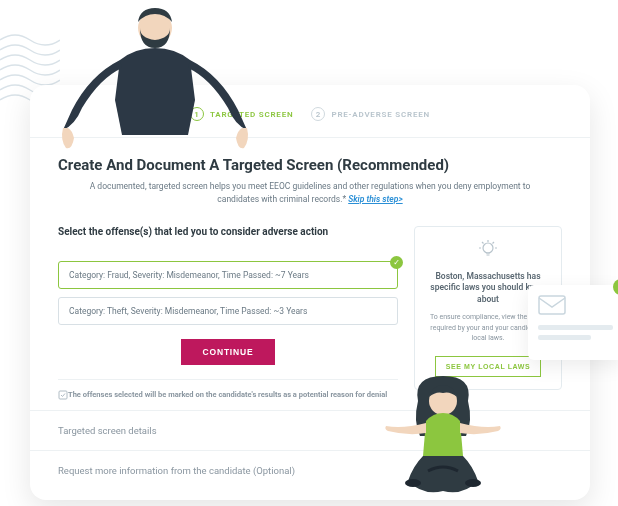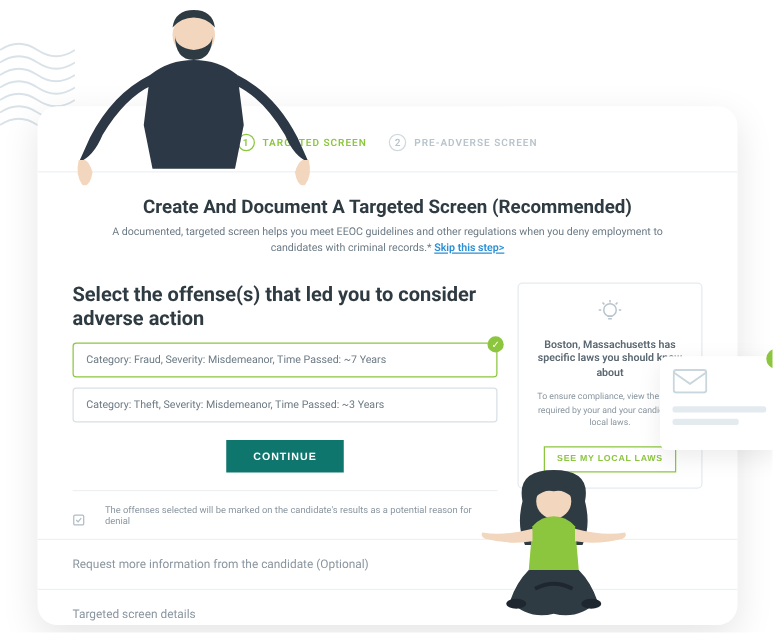--- a/index.html
+++ b/index.html
@@ -105,56 +105,57 @@
     font-size: 8px;
   }
   .step.active { color: #8CC63F; }
   .step.active .circ { border: 1.5px solid #8CC63F; color: #8CC63F; }
   .step.inactive { color: #B8C4CC; }
   .step.inactive .circ { border: 1.5px solid #D0D9DE; color: #B8C4CC; }
   .content {
     padding: 18px 28px 0 28px;
   }
   .title {
-    text-align: center;
+    text-align: left;
     font-size: 15px;
     font-weight: 700;
     color: #2F3B42;
     margin-bottom: 6px;
   }
   .subtitle {
     text-align: center;
     font-size: 8.5px;
     color: #6B7A85;
     line-height: 1.5;
     padding: 0 30px;
   }
   .skip-link {
     color: #2A8FD6;
     font-weight: 600;
+    font-style: italic;
   }
   .cols {
     display: flex;
     gap: 16px;
     margin-top: 20px;
     align-items: flex-start;
   }
   .left-col { flex: 1; }
   .right-col {
     width: 148px;
     border: 1px solid #E4EBEF;
     border-radius: 4px;
     padding: 12px 10px;
     text-align: center;
   }
   .prompt {
-    font-size: 16px;
+    font-size: 10px;
     font-weight: 700;
     color: #2F3B42;
-    margin-bottom: 10px;
+    margin-bottom: 24px;
   }
   .offense {
     border: 1px solid #D8E0E5;
     border-radius: 3px;
     padding: 8px 10px;
     font-size: 8.5px;
     color: #6B7A85;
     margin-bottom: 8px;
     position: relative;
     cursor: pointer;
@@ -172,37 +173,38 @@
     border-radius: 50%;
     color: #fff;
     font-size: 8px;
     display: flex;
     align-items: center;
     justify-content: center;
   }
   .continue {
     display: block;
     margin: 14px auto 14px;
-    background: #0f766e;
+    background: #be185d;
     color: #fff;
     border: none;
     padding: 8px 22px;
     font-size: 8.5px;
     font-weight: 700;
     letter-spacing: 0.8px;
     cursor: pointer;
   }
   .note-row {
     border-top: 1px solid #EDF1F3;
     padding: 10px 0;
     font-size: 7.5px;
     color: #8A96A0;
     display: flex;
-    align-items: flex-end;
-    gap: 16px;
+    align-items: flex-start;
+    gap: 0;
+    font-weight: bold;
   }
   .section-row {
     border-top: 1px solid #EDF1F3;
     margin: 0 -28px;
     padding: 14px 28px;
     font-size: 9.5px;
     color: #8A96A0;
   }
   .bulb {
     color: #B8C4CC;
@@ -312,22 +314,22 @@
               <path d="M8 14 L12 14 M8.5 16 L11.5 16" stroke="#B8C4CC" stroke-width="1.2"></path>
               <path d="M10 1 L10 3 M3 9 L1 9 M19 9 L17 9 M4 3 L5.5 4.5 M16 3 L14.5 4.5" stroke="#B8C4CC" stroke-width="1.2"></path>
             </svg>
         </div>
         <div class="laws-title">Boston, Massachusetts has specific laws you should know about</div>
         <div class="laws-body">To ensure compliance, view the steps required by your and your candidate's local laws.</div>
         <button class="laws-btn">SEE MY LOCAL LAWS</button>
       </div>
     </div>
 
+    <div class="section-row">Targeted screen details</div>
     <div class="section-row">Request more information from the candidate (Optional)</div>
-    <div class="section-row">Targeted screen details</div>
   </div>
 </div>
 
 <div class="envelope-card">
   <span class="env-badge">✓</span>
   <div class="env-icon">
     <svg width="28" height="20" viewBox="0 0 28 20">
         <rect x="1" y="1" width="26" height="18" rx="2" fill="none" stroke="#C9D6DE" stroke-width="1.5"></rect>
         <path d="M1 3 L14 12 L27 3" fill="none" stroke="#C9D6DE" stroke-width="1.5"></path>
       </svg>

